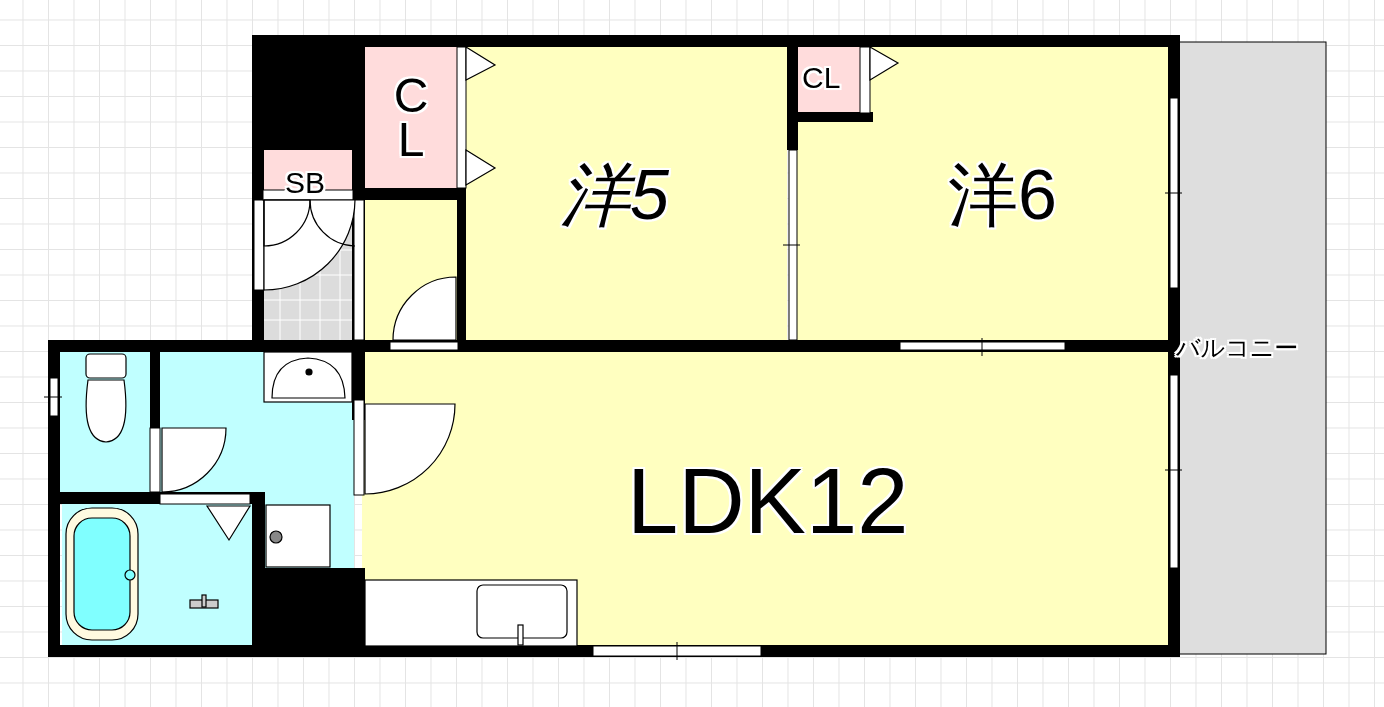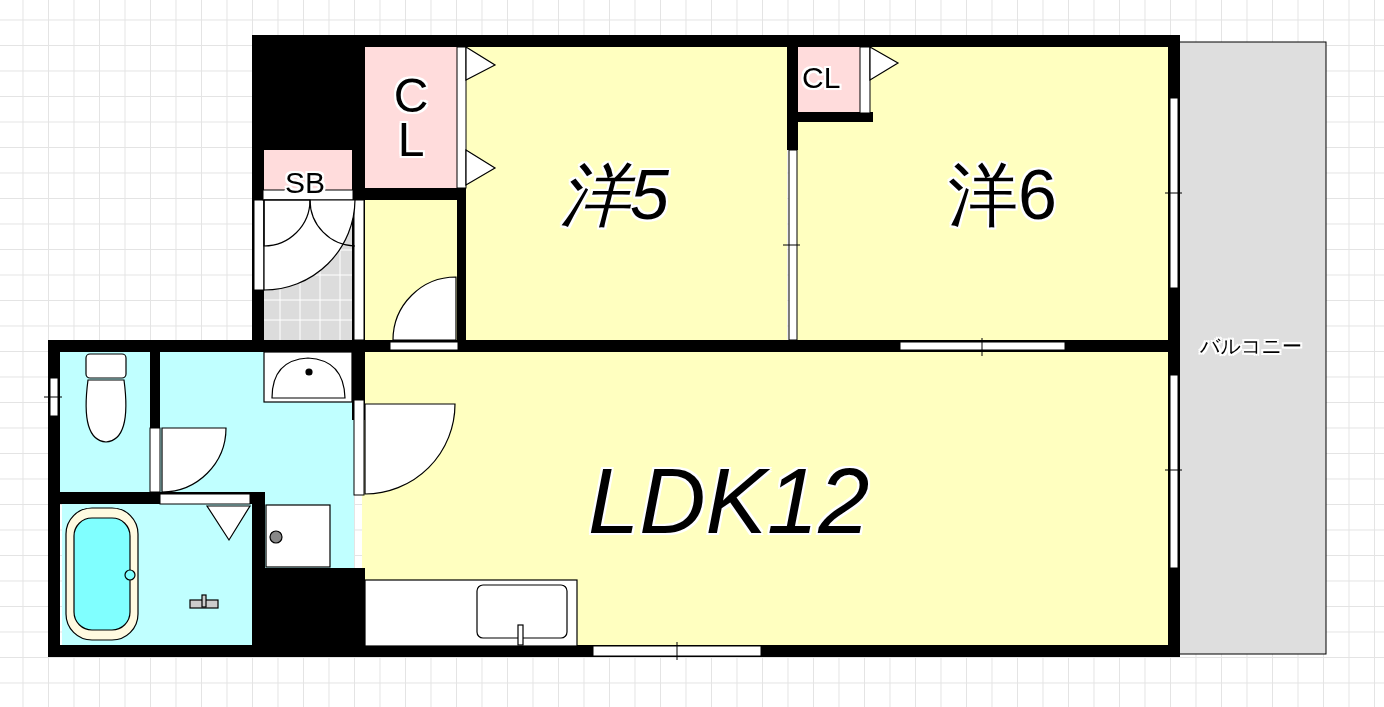--- a/index.html
+++ b/index.html
@@ -9,21 +9,21 @@
       linear-gradient(to right, #e4e4e4 1px, transparent 1px),
       linear-gradient(to bottom, #e4e4e4 1px, transparent 1px);
     background-size: 25.5px 25.5px; background-position: -3px -6px; }
   svg.plan { position: absolute; left: 0; top: 0; }
   .lbl { position: absolute; color: #000; font-family: "Liberation Sans", sans-serif; white-space: nowrap;
     text-shadow: 0 0 3px #fff, 0 0 3px #fff, 2px 0 0 #fff, -2px 0 0 #fff, 0 2px 0 #fff, 0 -2px 0 #fff, 2px 2px 0 #fff, -2px -2px 0 #fff, 2px -2px 0 #fff, -2px 2px 0 #fff; }
   .big { font-size: 70px; line-height: 1; }
   .ldk { font-size: 92px; line-height: 1; }
   .small { font-size: 30px; line-height: 1; }
   .cl-vert { font-size: 48px; line-height: 44px; width: 60px; text-align: center; }
-  .balcony { font-size: 20px; line-height: 1; margin-left: 24px; }
+  .balcony { font-size: 24px; line-height: 1; }
 </style>
 </head>
 <body>
 
 <div class="grid"></div>
 
 <svg class="plan" width="1384" height="707" viewBox="0 0 1384 707">
 
   <rect x="1176" y="42" width="150" height="612" fill="#dedede" stroke="#000" stroke-width="1"></rect>
 
@@ -146,21 +146,21 @@
     <line x1="677" y1="642" x2="677" y2="660"></line>
     <line x1="1165" y1="193" x2="1182" y2="193"></line>
     <line x1="1165" y1="470" x2="1182" y2="470"></line>
     <line x1="783" y1="245" x2="800" y2="245"></line>
     <line x1="44" y1="397" x2="62" y2="397"></line>
   </g>
 </svg>
 
 <div class="lbl big" style="left:560px; top:160px;font-style:italic;">洋5</div>
 <div class="lbl big" style="left:920px; top:160px;margin-left:28px;">洋6</div>
-<div class="lbl ldk" style="left:588px; top:455px;font-style:italic;">LDK12</div>
+<div class="lbl ldk" style="left:627px; top:455px;">LDK12</div>
 
 <div class="lbl cl-vert" style="left:381px; top:74px;">
   <div>C</div>
   <div>L</div>
 </div>
 <div class="lbl small" style="left:802px; top:63px;">CL</div>
 <div class="lbl small" style="left:285px; top:168px;">SB</div>
 <div class="lbl balcony" style="left:1176px; top:336px;">バルコニー</div>
 
 </body></html>

